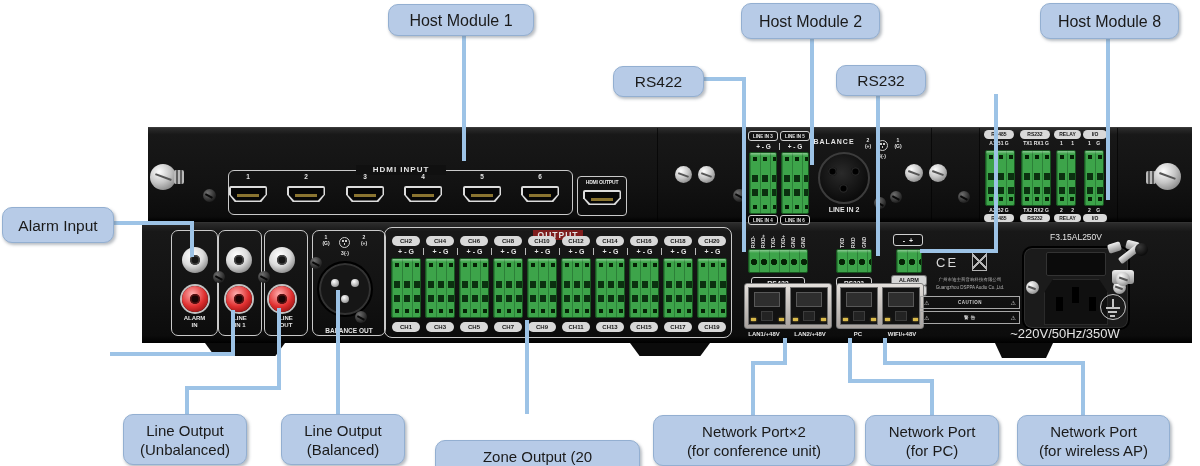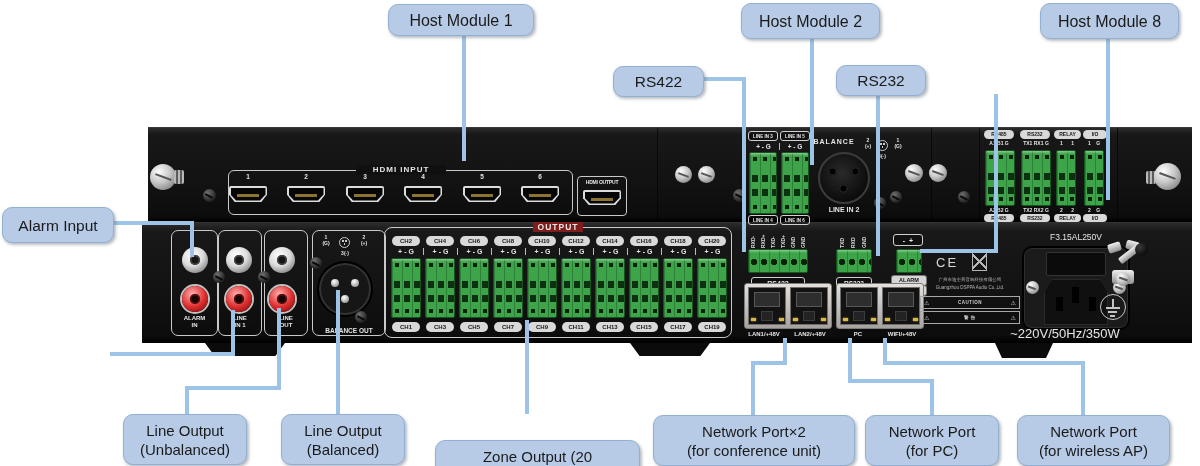--- a/index.html
+++ b/index.html
@@ -215,21 +215,21 @@
   <div class="abs wt" style="left:334px;top:250px;width:22px;font-size:5px;">3(-)</div>
   <div class="abs xlrM" style="left:317px;top:261px;width:56px;height:56px;"></div>
   <div class="abs pinS" style="left:331px;top:279px;width:8px;height:8px;"></div>
   <div class="abs pinS" style="left:351px;top:279px;width:8px;height:8px;"></div>
   <div class="abs pinS" style="left:341px;top:295px;width:8px;height:8px;"></div>
   <div class="abs scrB" style="left:310px;top:257px;width:12px;height:12px;"></div>
   <div class="abs scrB" style="left:355px;top:311px;width:12px;height:12px;"></div>
   <div class="abs wt" style="left:312px;top:327px;width:74px;font-size:6.5px;">BALANCE OUT</div>
 
   <div class="abs frame" style="left:384px;top:227px;width:348px;height:111px;border-radius:8px;"></div>
-  <div class="abs wt" style="left:533px;top:222px;width:50px;height:10px;font-size:8.5px;letter-spacing:1px;background:#7f1d1d;line-height:10px;">OUTPUT</div>
+  <div class="abs wt" style="left:533px;top:230px;width:50px;height:10px;font-size:8.5px;letter-spacing:1px;background:#7f1d1d;line-height:10px;">OUTPUT</div>
   <div class="abs pill" style="left:392px;top:236px;width:28px;height:10px;font-size:6px;line-height:10px;">CH2</div>
   <div class="abs pill" style="left:426px;top:236px;width:28px;height:10px;font-size:6px;line-height:10px;">CH4</div>
   <div class="abs pill" style="left:460px;top:236px;width:28px;height:10px;font-size:6px;line-height:10px;">CH6</div>
   <div class="abs pill" style="left:494px;top:236px;width:28px;height:10px;font-size:6px;line-height:10px;">CH8</div>
   <div class="abs pill" style="left:528px;top:236px;width:28px;height:10px;font-size:6px;line-height:10px;">CH10</div>
   <div class="abs pill" style="left:562px;top:236px;width:28px;height:10px;font-size:6px;line-height:10px;">CH12</div>
   <div class="abs pill" style="left:596px;top:236px;width:28px;height:10px;font-size:6px;line-height:10px;">CH14</div>
   <div class="abs pill" style="left:630px;top:236px;width:28px;height:10px;font-size:6px;line-height:10px;">CH16</div>
   <div class="abs pill" style="left:664px;top:236px;width:28px;height:10px;font-size:6px;line-height:10px;">CH18</div>
   <div class="abs pill" style="left:698px;top:236px;width:28px;height:10px;font-size:6px;line-height:10px;">CH20</div>

